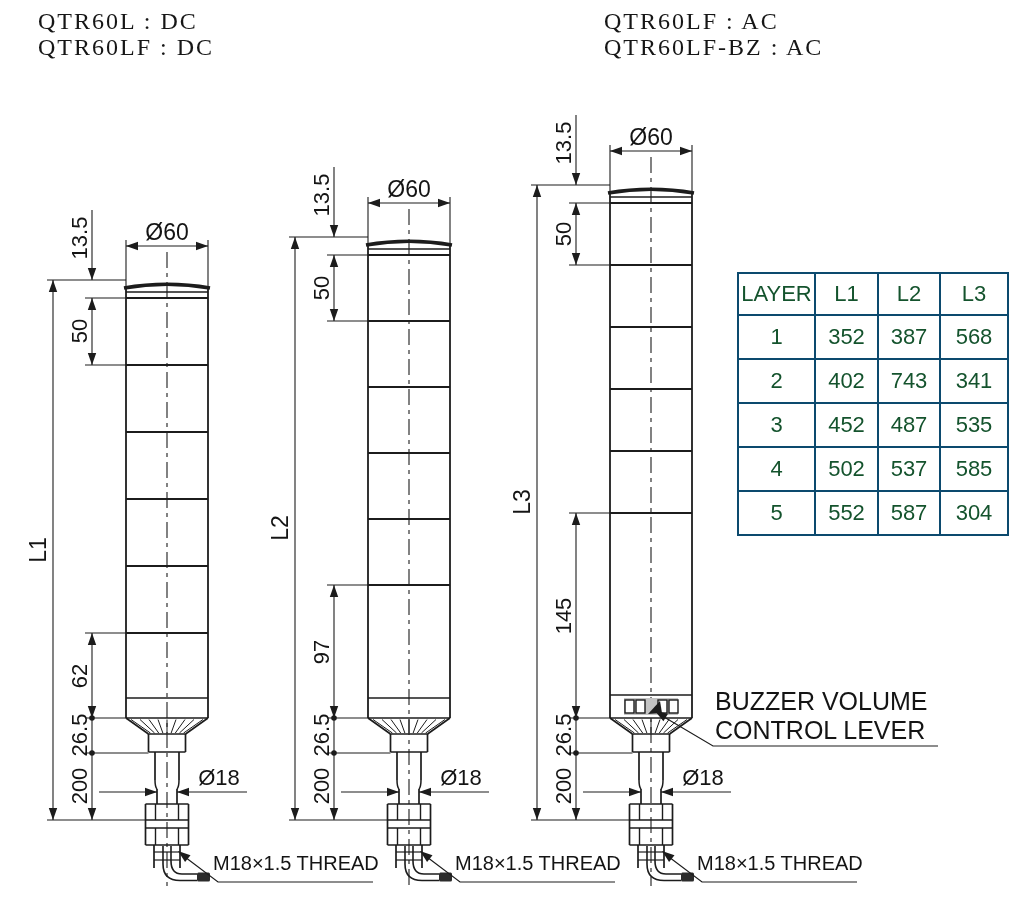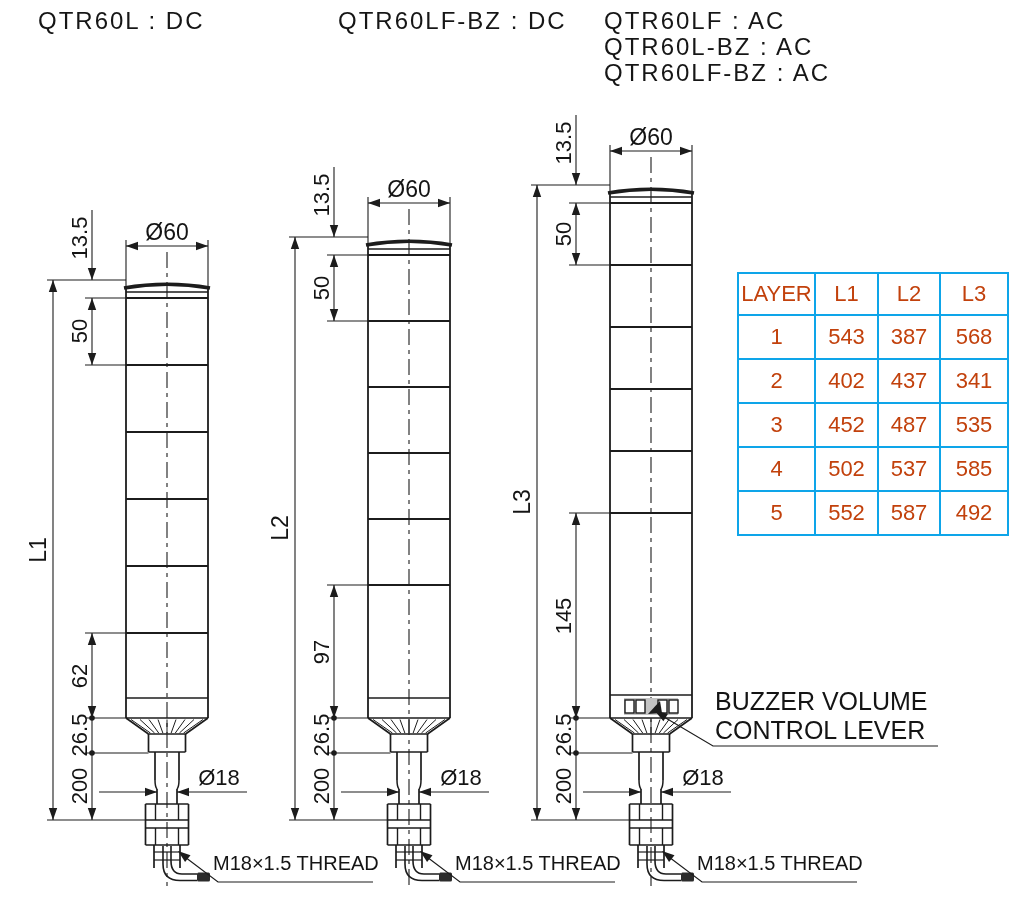--- a/index.html
+++ b/index.html
@@ -3,50 +3,49 @@
 <meta charset="utf-8">
 <style>
   html,body{margin:0;padding:0;}
   body{
     width:1024px;height:903px;background:#ffffff;position:relative;overflow:hidden;
     font-family:"Liberation Sans",sans-serif;color:#161616;
   }
   .sheet{position:absolute;left:0;top:0;width:1024px;height:903px;}
   .models{position:absolute;top:8px;font-size:24px;line-height:26px;letter-spacing:2px;
     white-space:nowrap;color:#161616;}
-  .models div{height:26px;}
+  .models div{height:26px;font-family:Liberation Serif, serif;}
   #model-list-1{left:38px;}
   #model-list-2{left:338px;}
   #model-list-3{left:604px;}
   svg{position:absolute;left:0;top:0;}
   svg text{font-family:"Liberation Sans",sans-serif;fill:#141414;}
   .spec-table{position:absolute;left:737px;top:272px;}
   .spec-table table{border-collapse:collapse;}
   .spec-table td{
-    border:2px solid #0ea5e9;text-align:center;vertical-align:middle;
-    font-size:22px;color:#c2410c;padding:0;
+    border:2px solid #0c4a6e;text-align:center;vertical-align:middle;
+    font-size:22px;color:#14532d;padding:0;
   }
   .spec-table tr.hdr td{height:40px;}
   .spec-table tr.row td{height:42px;}
   .c0{width:75px;} .c1{width:61px;} .c2{width:60px;} .c3{width:66px;}
 </style>
 </head>
 <body>
 
 <div class="sheet">
 
   <div class="models" id="model-list-1">
     <div>QTR60L : DC</div>
+    <div>QTR60LF : DC</div>
   </div>
   <div class="models" id="model-list-2">
-    <div>QTR60LF-BZ : DC</div>
   </div>
   <div class="models" id="model-list-3">
     <div>QTR60LF : AC</div>
-    <div>QTR60L-BZ : AC</div>
     <div>QTR60LF-BZ : AC</div>
   </div>
 
   <svg width="1024" height="903" viewBox="0 0 1024 903">
     <g id="linework">
         <g>
           <line x1="167" y1="252" x2="167" y2="886" stroke="#1c1c1c" stroke-width="1.1" stroke-dasharray="16 5 4 5"></line>
           <path d="M 124 288 Q 167 280.5 210 288" stroke="#1c1c1c" stroke-width="3.4" fill="none"></path>
           <line x1="126" y1="292" x2="208" y2="292" stroke="#1c1c1c" stroke-width="1.4"></line>
           <line x1="126" y1="298" x2="208" y2="298" stroke="#1c1c1c" stroke-width="1.8"></line>
@@ -348,44 +347,44 @@
     <table>
       <tbody>
         <tr class="hdr">
           <td class="c0">LAYER</td>
           <td class="c1">L1</td>
           <td class="c2">L2</td>
           <td class="c3">L3</td>
         </tr>
         <tr class="row">
           <td>1</td>
-          <td>543</td>
+          <td>352</td>
           <td>387</td>
           <td>568</td>
         </tr>
         <tr class="row">
           <td>2</td>
           <td>402</td>
-          <td>437</td>
+          <td>743</td>
           <td>341</td>
         </tr>
         <tr class="row">
           <td>3</td>
           <td>452</td>
           <td>487</td>
           <td>535</td>
         </tr>
         <tr class="row">
           <td>4</td>
           <td>502</td>
           <td>537</td>
           <td>585</td>
         </tr>
         <tr class="row">
           <td>5</td>
           <td>552</td>
           <td>587</td>
-          <td>492</td>
+          <td>304</td>
         </tr>
       </tbody>
     </table>
   </div>
 </div>
 
 </body></html>

